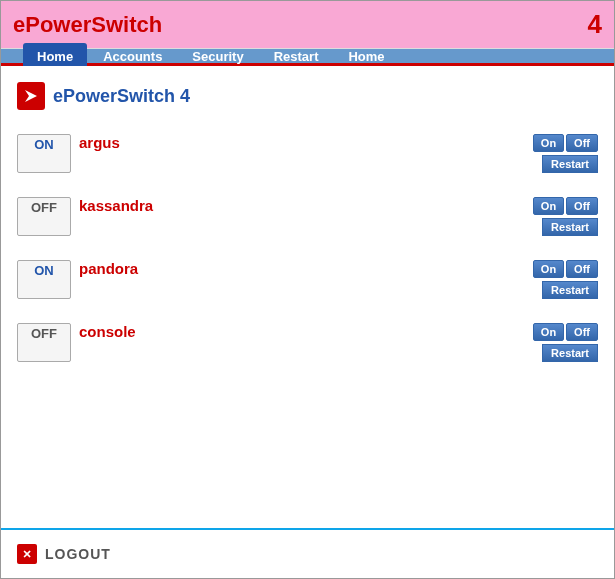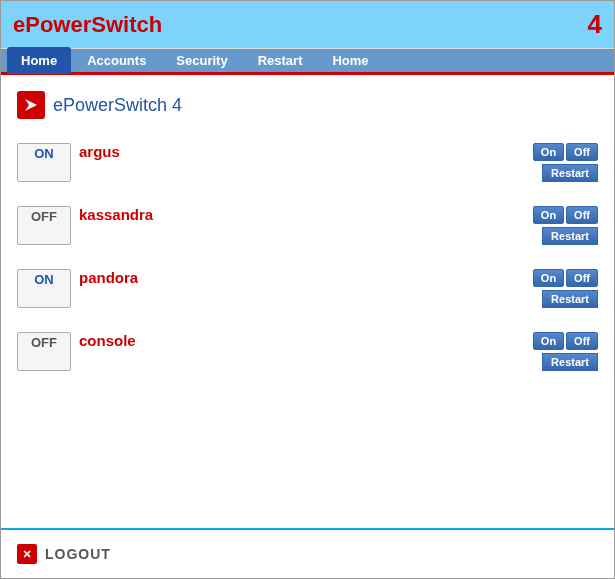--- a/index.html
+++ b/index.html
@@ -13,21 +13,21 @@
     .app-wrapper {
       width: 615px;
       height: 579px;
       background: #fff;
       border: 1px solid #999;
       display: flex;
       flex-direction: column;
     }
     
     .header {
-      background: #7dd3fc;
+      background: #f9a8d4;
       padding: 8px 12px;
       display: flex;
       align-items: center;
       justify-content: space-between;
       border-bottom: 1px solid #ddd;
     }
     .logo {
       font-size: 22px;
       font-weight: normal;
       color: #555;
@@ -39,22 +39,22 @@
     .header-number {
       font-size: 26px;
       font-weight: bold;
       color: #c00;
     }
     
     .nav {
       background: #6699cc;
       display: flex;
       align-items: center;
-      padding: 0 6px;
-      height: 26px;
+      padding: 0 22px;
+      height: 17px;
       border-bottom: 3px solid #cc0000;
     }
     .nav-item {
       padding: 6px 14px;
       font-size: 13px;
       font-weight: bold;
       color: #fff;
       cursor: pointer;
       background: transparent;
       border: none;
@@ -88,21 +88,21 @@
       justify-content: center;
       border-radius: 3px;
       margin-right: 8px;
       flex-shrink: 0;
     }
     .title-icon svg {
       fill: white;
     }
     .page-title-text {
       font-size: 18px;
-      font-weight: normal;
+      font-weight: bold;
       color: #2255aa;
     }
     
     .device-row {
       display: flex;
       margin-bottom: 16px;
       padding: 4px 0;
     }
     .status-badge {
       display: inline-block;

